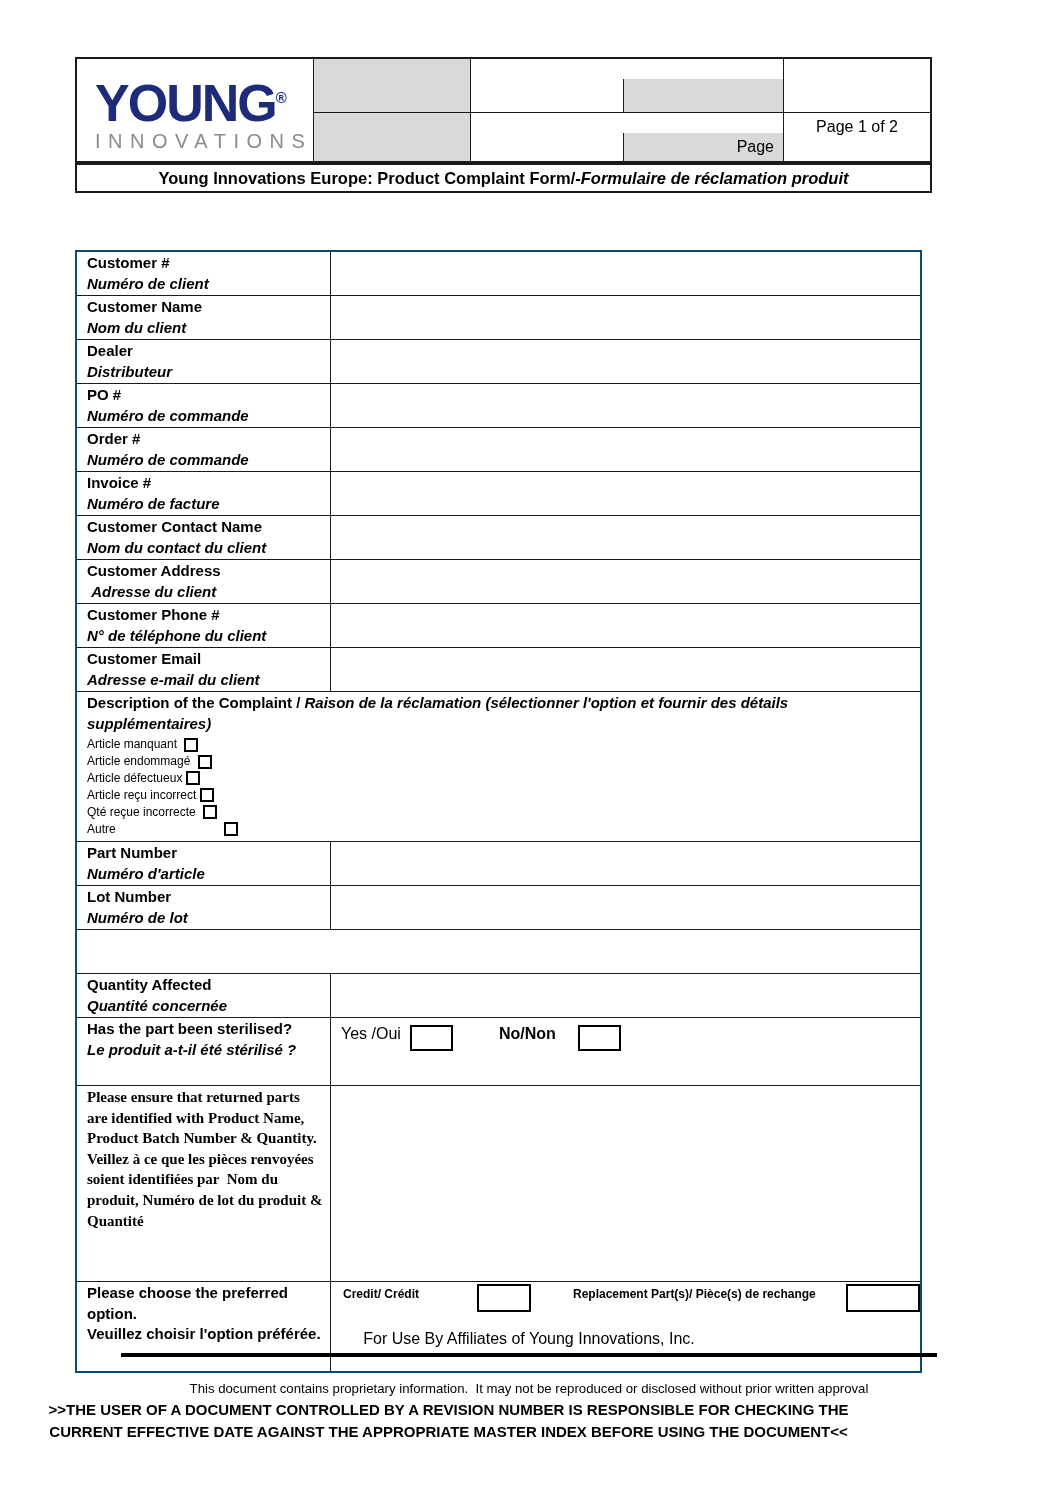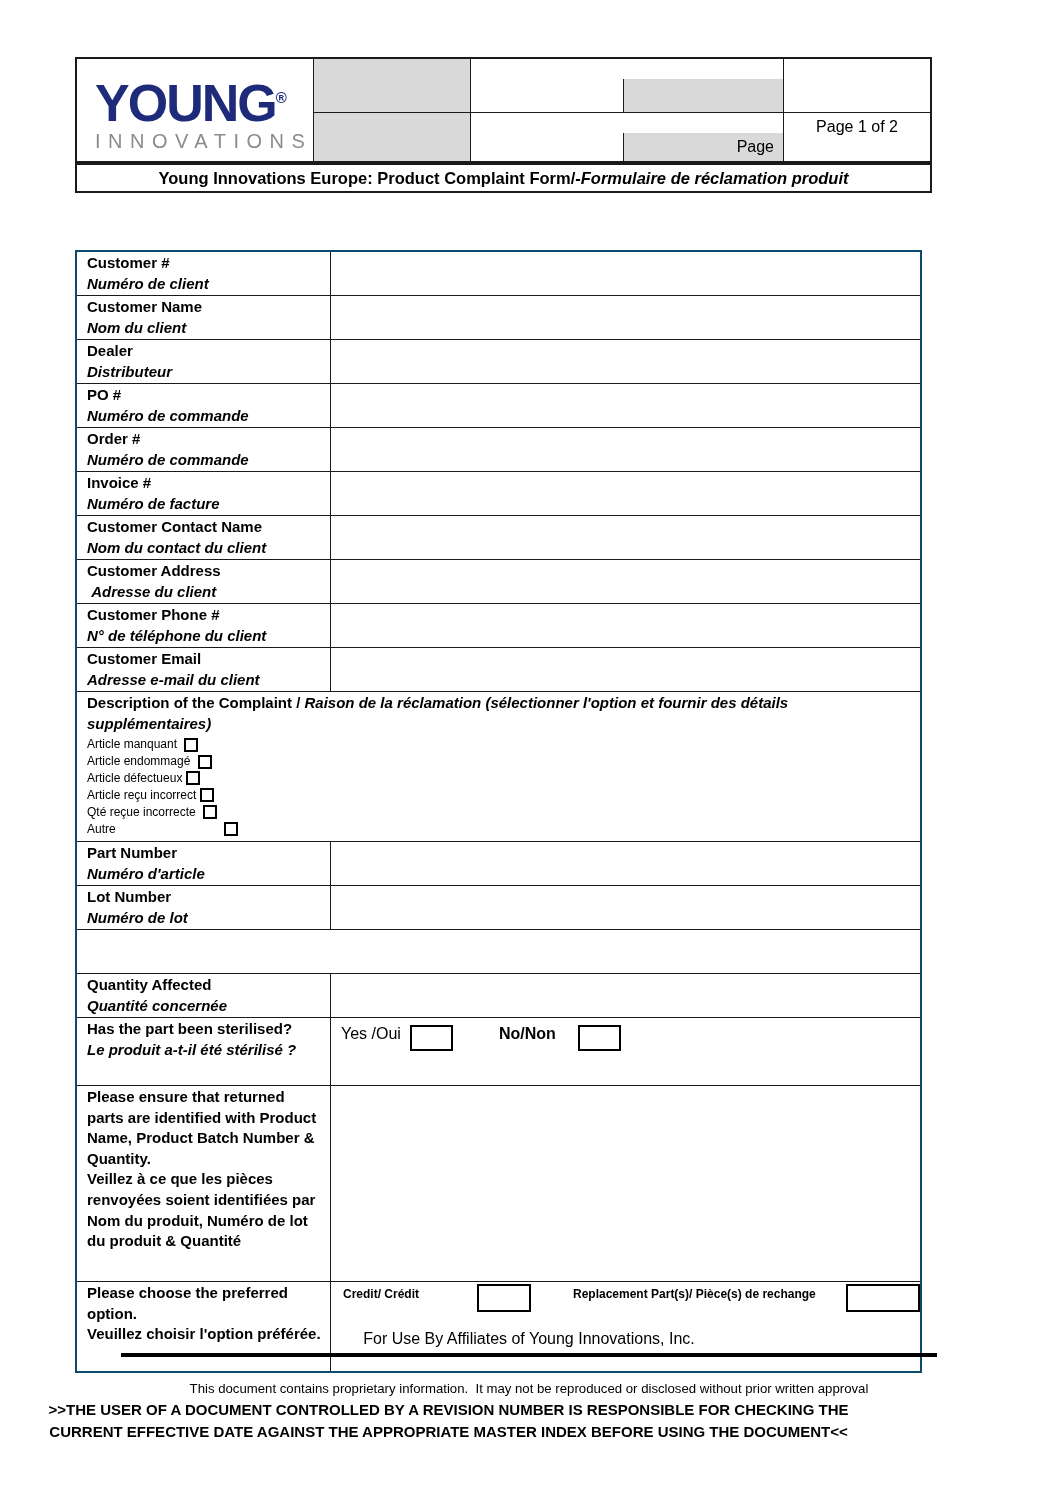--- a/index.html
+++ b/index.html
@@ -46,21 +46,21 @@
     flex:0 0 254px; width:254px; box-sizing:border-box;
     border-right:1.5px solid #1a1a1a; padding:1px 6px 0 10px;
   }
   .fl .en, .fl .fr { font-size:15px; font-weight:bold; line-height:20.6px; white-space:pre-wrap; }
   .fl .fr { font-style:italic; }
   .fl .fr.upright { font-style:normal; }
   .fv { flex:1; box-sizing:border-box; }
   .h44  { height:44px; }
   .h150 { height:150px; }
   .h68  { height:68px; }
-  .h196 { height:196px; }
+  .h196 { height:196px;font-family:Liberation Serif, serif; }
   .h89  { height:89px; }
 
   
   .dcell { width:100%; box-sizing:border-box; padding:1px 10px 0 10px; }
   .dhead { font-size:15px; line-height:20.6px; margin-bottom:2px; }
   .opt { font-size:12px; line-height:16.9px; display:flex; align-items:center; }
   .olabel { white-space:pre; }
   .opt.autre .olabel { width:133px; }
   .cbx { width:10px; height:10px; border:2px solid #000; display:inline-block; margin-left:4px; flex:0 0 auto; }
 

